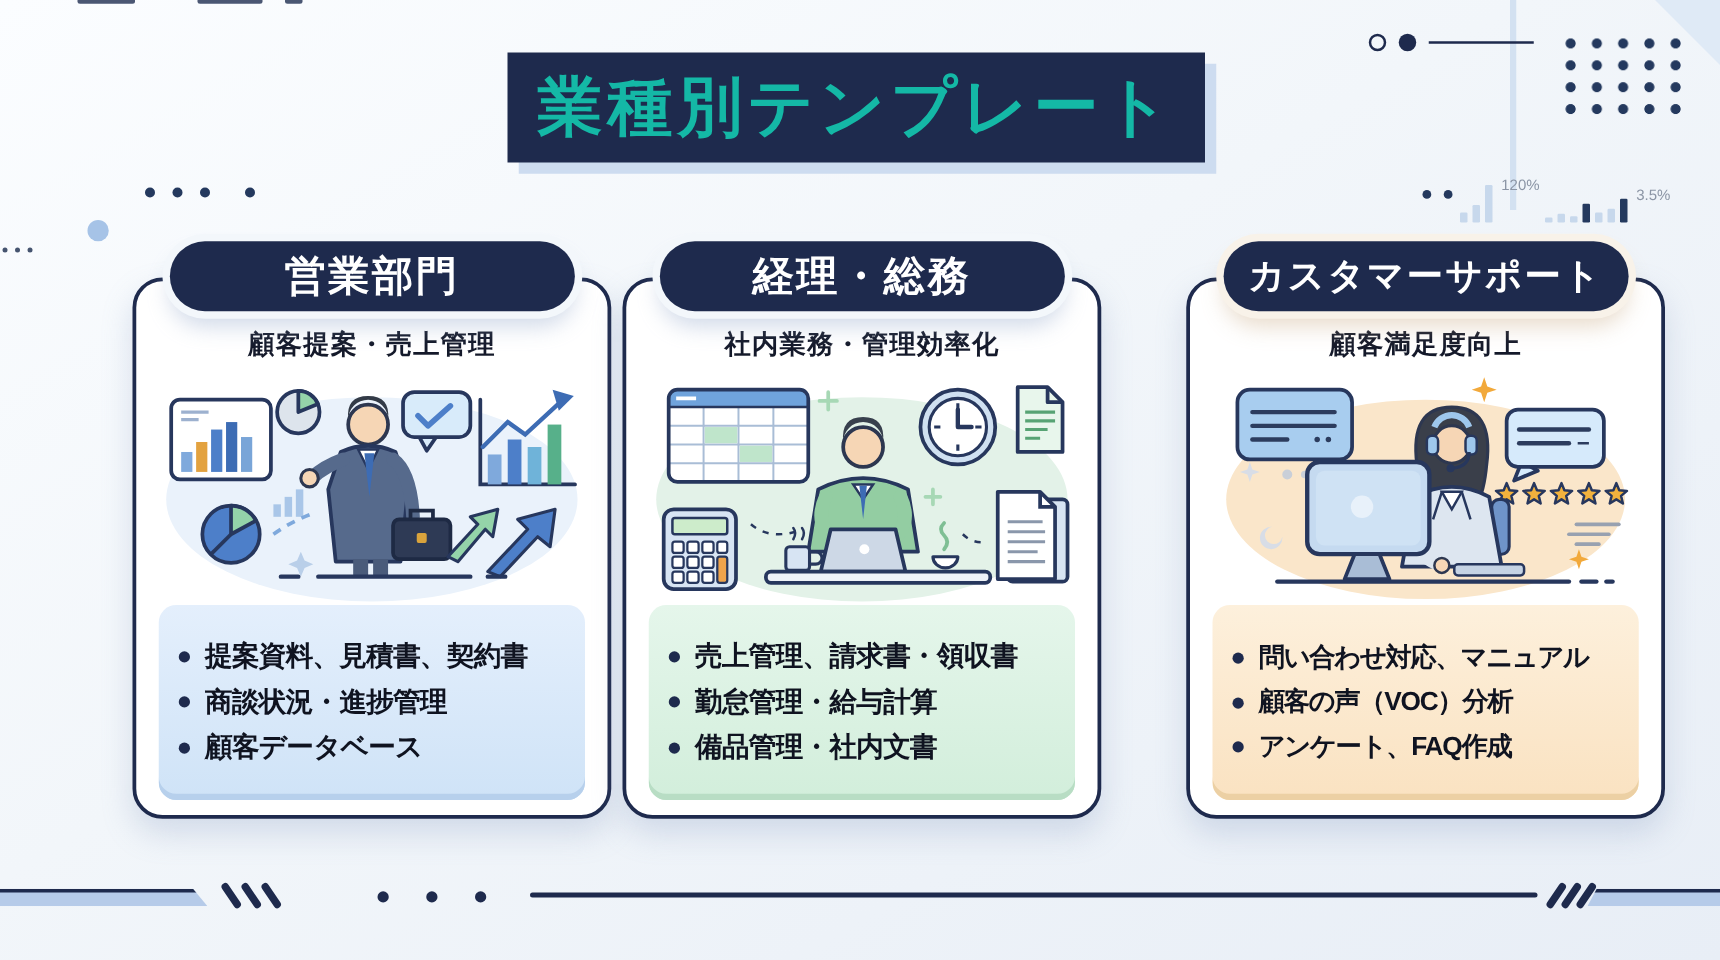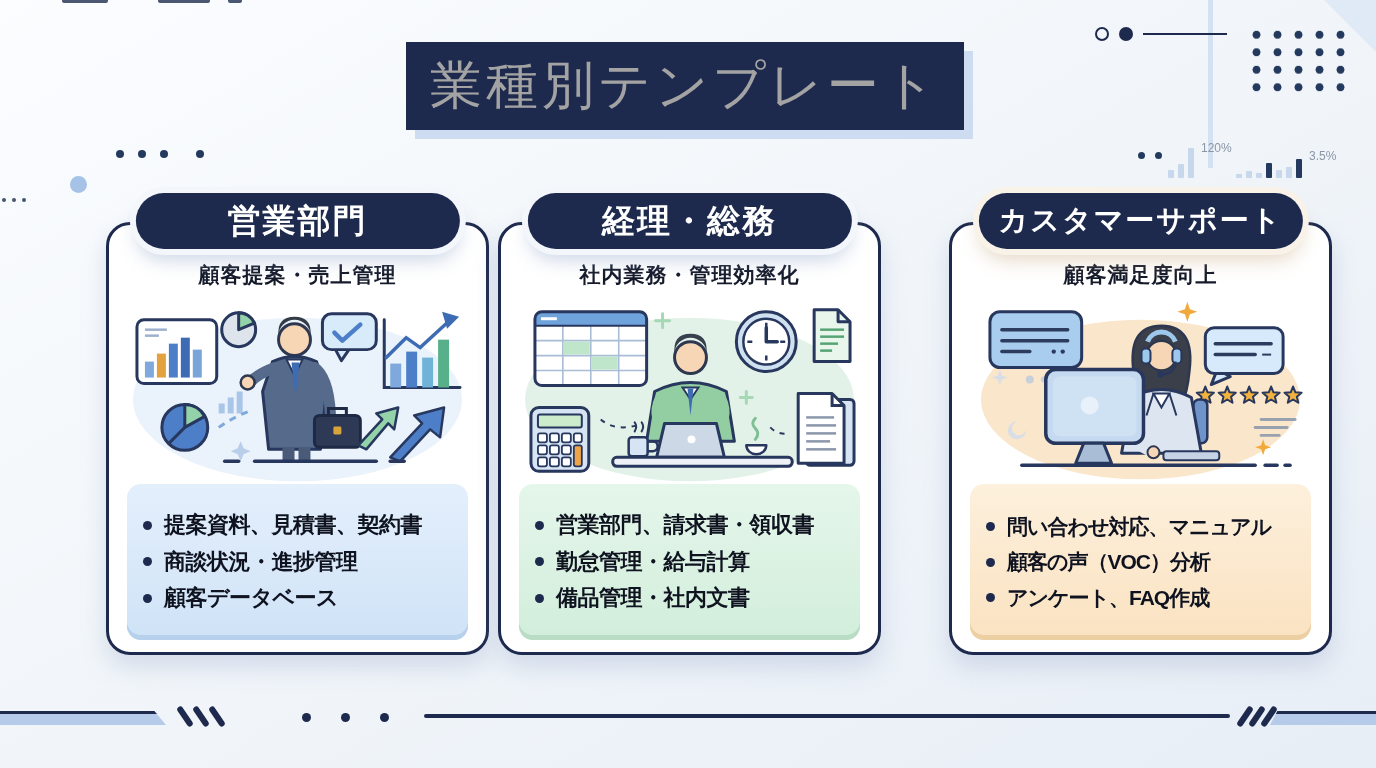--- a/index.html
+++ b/index.html
@@ -7,21 +7,21 @@
     position:relative;width:1376px;height:768px;overflow:hidden;
     background:linear-gradient(150deg,#fbfdff 0%,#f2f6fa 45%,#e8eef6 100%);
     font-family:"Liberation Sans","DejaVu Sans",sans-serif;
   }
   
   .title-block{
     position:absolute;left:406px;top:42px;width:558px;height:88px;
     background:#1e2a4d;box-shadow:9px 9px 0 #cddcf0;
     display:flex;align-items:center;justify-content:center;
   }
-  .title{color:#a3a3a3;font-size:52px;font-weight:400;letter-spacing:4px;margin:12px;white-space:nowrap;}
+  .title{color:#14b8a6;font-size:52px;font-weight:700;letter-spacing:4px;margin:12px;white-space:nowrap;}
   
   .deco{position:absolute;}
   .top-dash{position:absolute;top:0;height:3px;background:#2b3a5a;border-radius:0 0 2px 2px;opacity:.85;}
   .corner-tri{position:absolute;right:0;top:0;width:52px;height:52px;background:#dfeaf6;
     clip-path:polygon(0 0,100% 0,100% 100%);}
   .v-stripe{left:1208px;top:0;width:5px;height:168px;background:#d3e1f1;}
   .tr-circles{left:1095px;top:27px;display:flex;align-items:center;gap:10px;}
   .c-outline{width:10px;height:10px;border:2.5px solid #1e2a4d;border-radius:50%;}
   .c-fill{width:14px;height:14px;background:#1e2a4d;border-radius:50%;}
   .c-line{width:84px;height:2.5px;background:#1e2a4d;}
@@ -308,21 +308,21 @@
         <rect x="114" y="138" width="19" height="19" rx="3" fill="#d7e4f3" stroke="#27375d" stroke-width="2.5"></rect>
         <path d="M133 142 h5 a4.5 4.5 0 0 1 0 10 h-5" fill="none" stroke="#27375d" stroke-width="2.5"></path>
         <path d="M120 132 q3 -5 0 -9 M127 132 q3 -5 0 -9" stroke="#27375d" stroke-width="2" fill="none" stroke-linecap="round"></path>
         <path d="M232 146 a10 9 0 0 0 20 0 z" fill="#ffffff" stroke="#27375d" stroke-width="2.5" stroke-linejoin="round"></path>
         <path d="M241 140 q5 -6 0 -11 q-5 -5 0 -10" stroke="#7fbf94" stroke-width="3" fill="none" stroke-linecap="round"></path>
       </svg>
     </div>
     <div class="bullets bullets-green">
       <div class="bullet">
           <span class="dot"></span>
-          <span>営業部門、請求書・領収書</span>
+          <span>売上管理、請求書・領収書</span>
         </div>
       <div class="bullet">
           <span class="dot"></span>
           <span>勤怠管理・給与計算</span>
         </div>
       <div class="bullet">
           <span class="dot"></span>
           <span>備品管理・社内文書</span>
         </div>
     </div>

